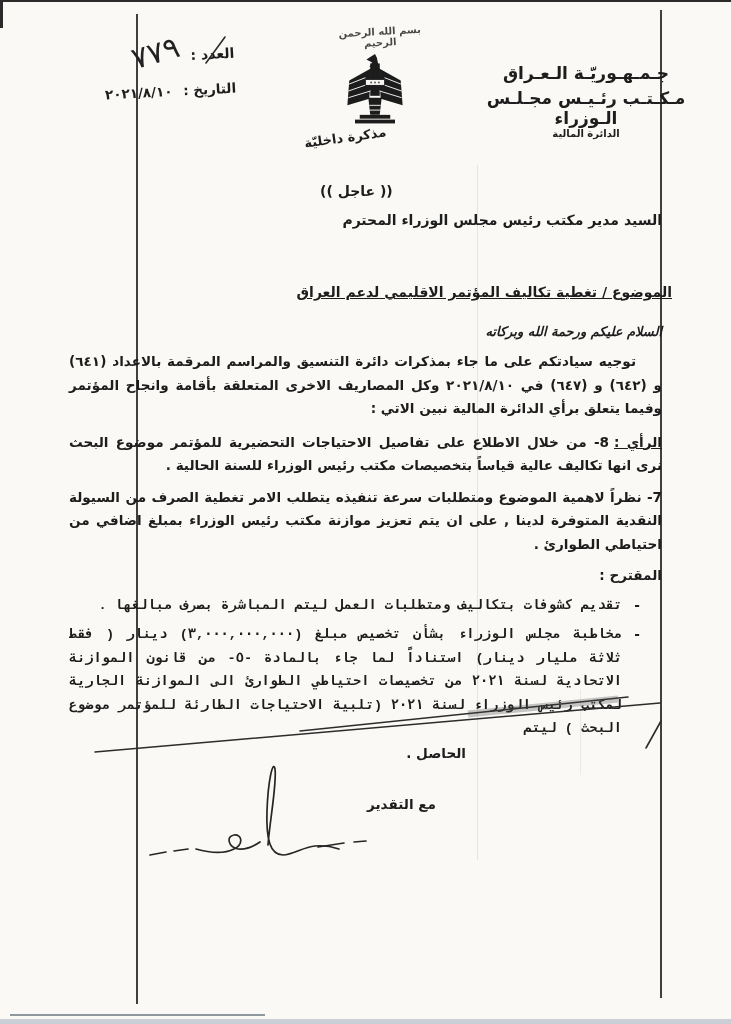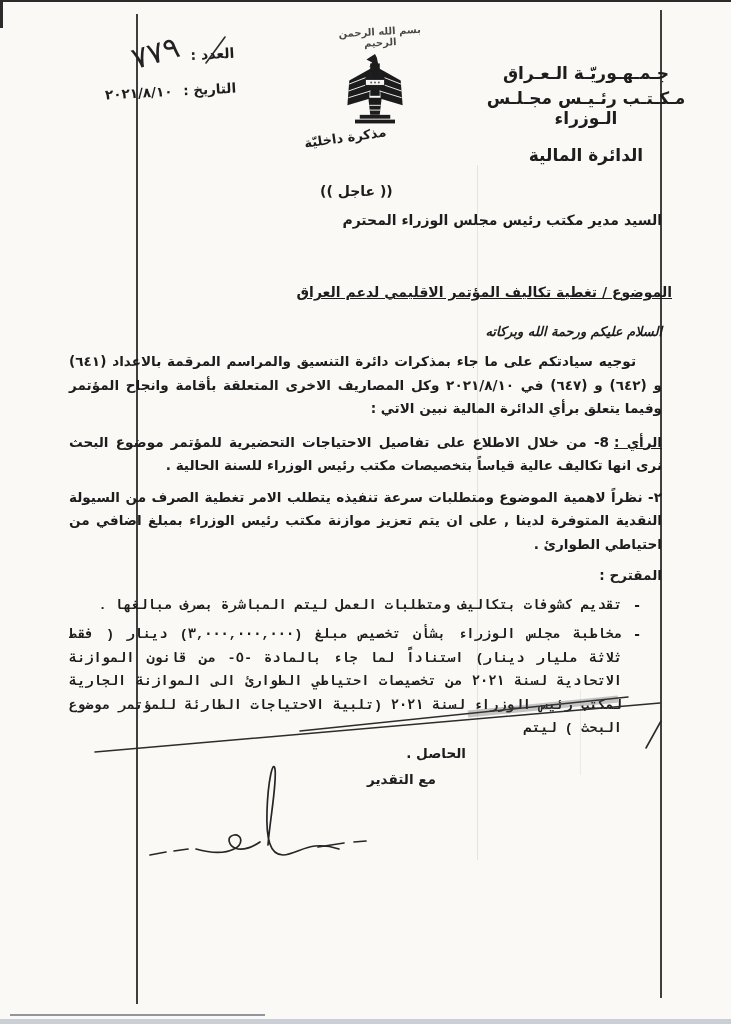--- a/index.html
+++ b/index.html
@@ -20,21 +20,21 @@
   .bottom-strip{ position:absolute; left:0; top:1019px; width:731px; height:5px; background:#c9cfd5; }
   
   .bismillah { position:absolute; left:322px; top:26px; width:116px; text-align:center;
                font-size:10px; font-weight:bold; opacity:.8; transform:rotate(-3deg); }
   .emblem    { position:absolute; left:336px; top:52px; width:78px; height:80px; }
   .memo-stamp{ position:absolute; left:304px; top:130px; font-weight:bold; font-size:13px;
                transform:rotate(-8deg); letter-spacing:1px; }
   .letterhead{ position:absolute; right:26px; top:42px; width:238px; text-align:center; }
   .republic  { font-size:17px; font-weight:bold;margin-top:21px; }
   .office    { font-size:17px; font-weight:bold; margin-top:5px; }
-  .department{ font-size:17px; font-weight:bold; margin-top:17px; }
+  .department{ font-size:10px; font-weight:bold; }
   .numdate   { position:absolute; left:30px; top:40px; width:205px; transform:rotate(-3deg); }
   .num-row   { display:flex; align-items:center; justify-content:flex-start; gap:10px; }
   .num-row .lbl { font-weight:bold; font-size:14px; }
   .hand-num  { font-size:30px; font-weight:400; transform:rotate(-13deg) translateY(-4px);
                display:inline-block; letter-spacing:3px; color:#222; }
   .date-row  { margin-top:10px; font-weight:bold; font-size:13.5px; white-space:nowrap; }
   .date-row .lbl { margin-left:6px; }
   
   .urgent   { position:absolute; left:320px; top:183px; font-weight:bold; font-size:14px; }
   .addressee{ position:absolute; right:69px; top:212px; font-weight:bold; font-size:14px; }
@@ -48,21 +48,21 @@
   .p1 { text-indent:26px; }
   .p2 { margin-top:10px; }
   .p3 { margin-top:8px; }
   .u  { text-decoration:underline; }
   .p2 .u { margin-left:5px; }
   .prop-label { margin-top:8px; }
   .bullet { display:flex; margin-top:6px; padding-right:22px; }
   .bullet .marker { width:18px; flex:0 0 18px; }
   .bullet .btext  { text-align:justify; flex:1;font-family:Liberation Mono, monospace; }
   .struck-row { margin-top:1px; margin-right:196px; }
-  .closing    { margin-top:3px; margin-right:226px; }
+  .closing    { margin-top:28px; margin-right:226px; }
   
   .overlay { position:absolute; left:0; top:0; width:731px; height:1024px; pointer-events:none; }
   .sig-block { position:absolute; left:128px; top:852px; width:192px; text-align:center; }
   .sig-name  { font-weight:bold; font-size:14px; }
   .sig-title { font-weight:bold; font-size:13px; margin-top:9px; }
   .sig-date  { font-weight:bold; font-size:13.5px; margin-top:11px; letter-spacing:1px; }
 </style>
 </head>
 <body>
 
@@ -131,21 +131,21 @@
   </div>
 
   <div class="urgent">(( عاجل ))</div>
   <div class="addressee">السيد مدير مكتب رئيس مجلس الوزراء المحترم</div>
   <div class="subject">الموضوع / تغطية تكاليف المؤتمر الاقليمي لدعم العراق</div>
   <div class="salutation">السلام عليكم ورحمة الله وبركاته</div>
 
   <div class="body-text">
     <p class="p1">توجيه سيادتكم على ما جاء بمذكرات دائرة التنسيق والمراسم المرقمة بالاعداد (٦٤١) و (٦٤٢) و (٦٤٧) في ٢٠٢١/٨/١٠ وكل المصاريف الاخرى المتعلقة بأقامة وانجاح المؤتمر وفيما يتعلق برأي الدائرة المالية نبين الاتي :</p>
     <p class="p2"><span class="u">الرأي :</span><span>8- من خلال الاطلاع على تفاصيل الاحتياجات التحضيرية للمؤتمر موضوع البحث نرى انها تكاليف عالية قياساً بتخصيصات مكتب رئيس الوزراء للسنة الحالية .</span></p>
-    <p class="p3">٢- نظراً لاهمية الموضوع ومتطلبات سرعة تنفيذه يتطلب الامر تغطية الصرف من السيولة النقدية المتوفرة لدينا , على ان يتم تعزيز موازنة مكتب رئيس الوزراء بمبلغ اضافي من احتياطي الطوارئ .</p>
+    <p class="p3">7- نظراً لاهمية الموضوع ومتطلبات سرعة تنفيذه يتطلب الامر تغطية الصرف من السيولة النقدية المتوفرة لدينا , على ان يتم تعزيز موازنة مكتب رئيس الوزراء بمبلغ اضافي من احتياطي الطوارئ .</p>
     <p class="prop-label">المقترح :</p>
     <div class="bullet">
       <span class="marker">-</span>
       <span class="btext">تقديم كشوفات بتكاليف ومتطلبات العمل ليتم المباشرة بصرف مبالغها .</span>
     </div>
     <div class="bullet">
       <span class="marker">-</span>
       <span class="btext">مخاطبة مجلس الوزراء بشأن تخصيص مبلغ (٣,٠٠٠,٠٠٠,٠٠٠) دينار ( فقط ثلاثة مليار دينار) استناداً لما جاء بالمادة -٥- من قانون الموازنة الاتحادية لسنة ٢٠٢١ من تخصيصات احتياطي الطوارئ الى الموازنة الجارية لمكتب رئيس الوزراء لسنة ٢٠٢١ (تلبية الاحتياجات الطارئة للمؤتمر موضوع البحث ) ليتم</span>
     </div>
     <div class="struck-row"><span>الحاصل .</span></div>

